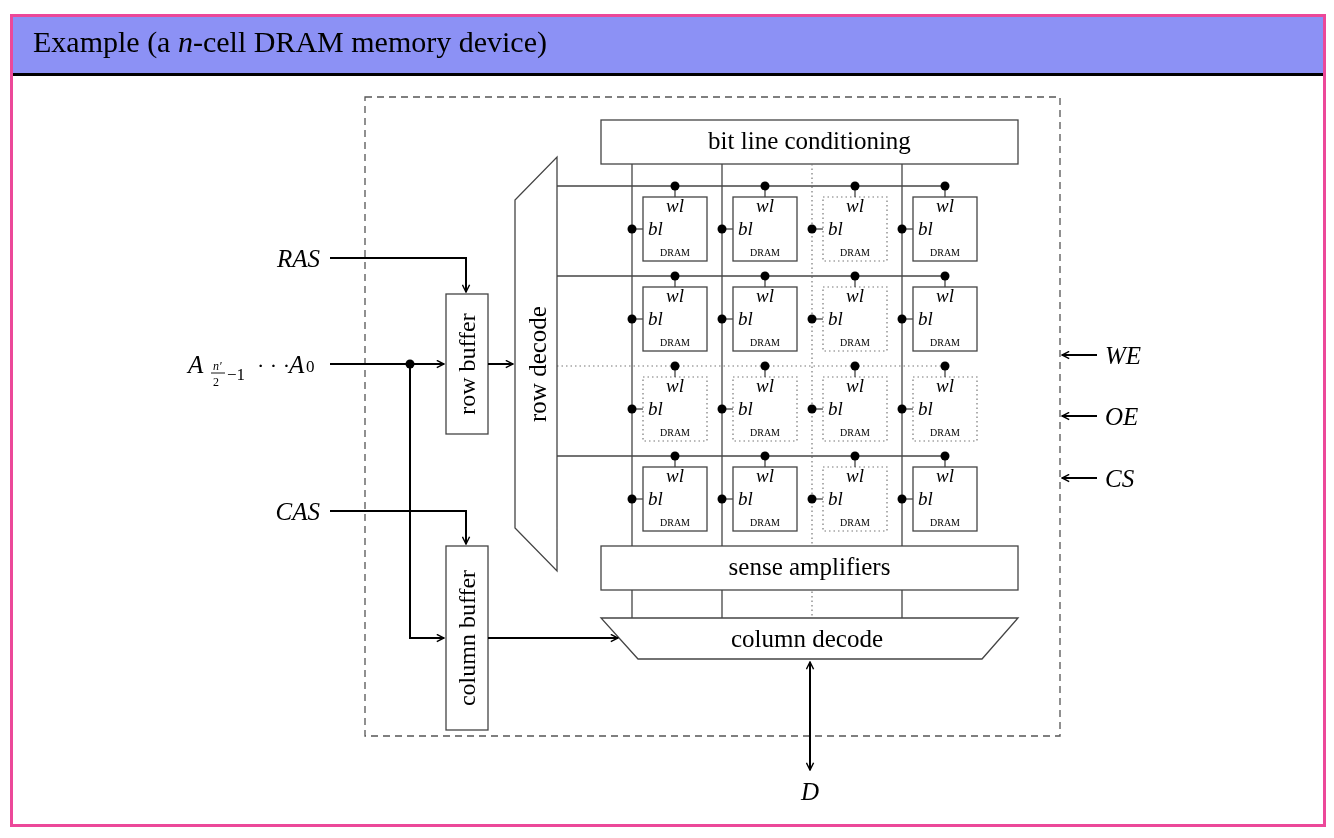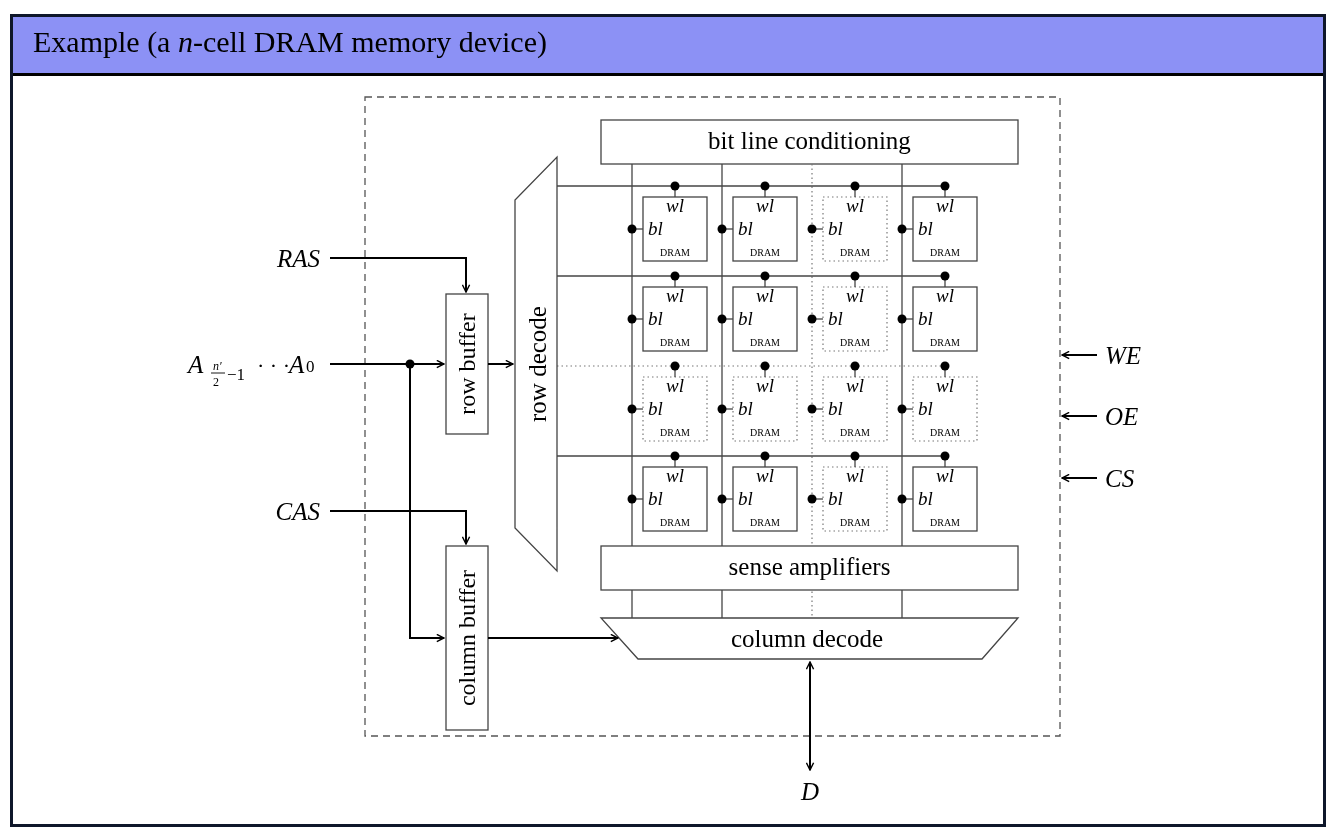--- a/index.html
+++ b/index.html
@@ -1,17 +1,17 @@
 <!DOCTYPE html>
 <html><head>
 <meta charset="utf-8">
 <style>
   html, body { margin: 0; padding: 0; background: #ffffff; }
   body { width: 1334px; height: 838px; position: relative; overflow: hidden; font-family: "DejaVu Serif", serif; }
-  #frame { position: absolute; left: 10px; top: 14px; width: 1310px; height: 807px; border: 3px solid #0f172a; box-sizing: content-box; }
+  #frame { position: absolute; left: 10px; top: 14px; width: 1310px; height: 807px; border: 3px solid #ec4899; box-sizing: content-box; }
   #header { position: absolute; left: 0; top: 0; width: 1310px; height: 56px; background: #8c91f5; border-bottom: 3px solid #000; }
   #header-title { position: absolute; left: 20px; top: 8px; font-family: "Liberation Serif", serif; font-size: 30px; color: #000; white-space: nowrap; }
   #header-title .it { font-style: italic; }
   svg#diagram { position: absolute; left: 0; top: 0; }
   svg text { font-family: "Liberation Serif", serif; fill: #000; }
 </style>
 </head>
 <body>
 
 <div id="frame">

